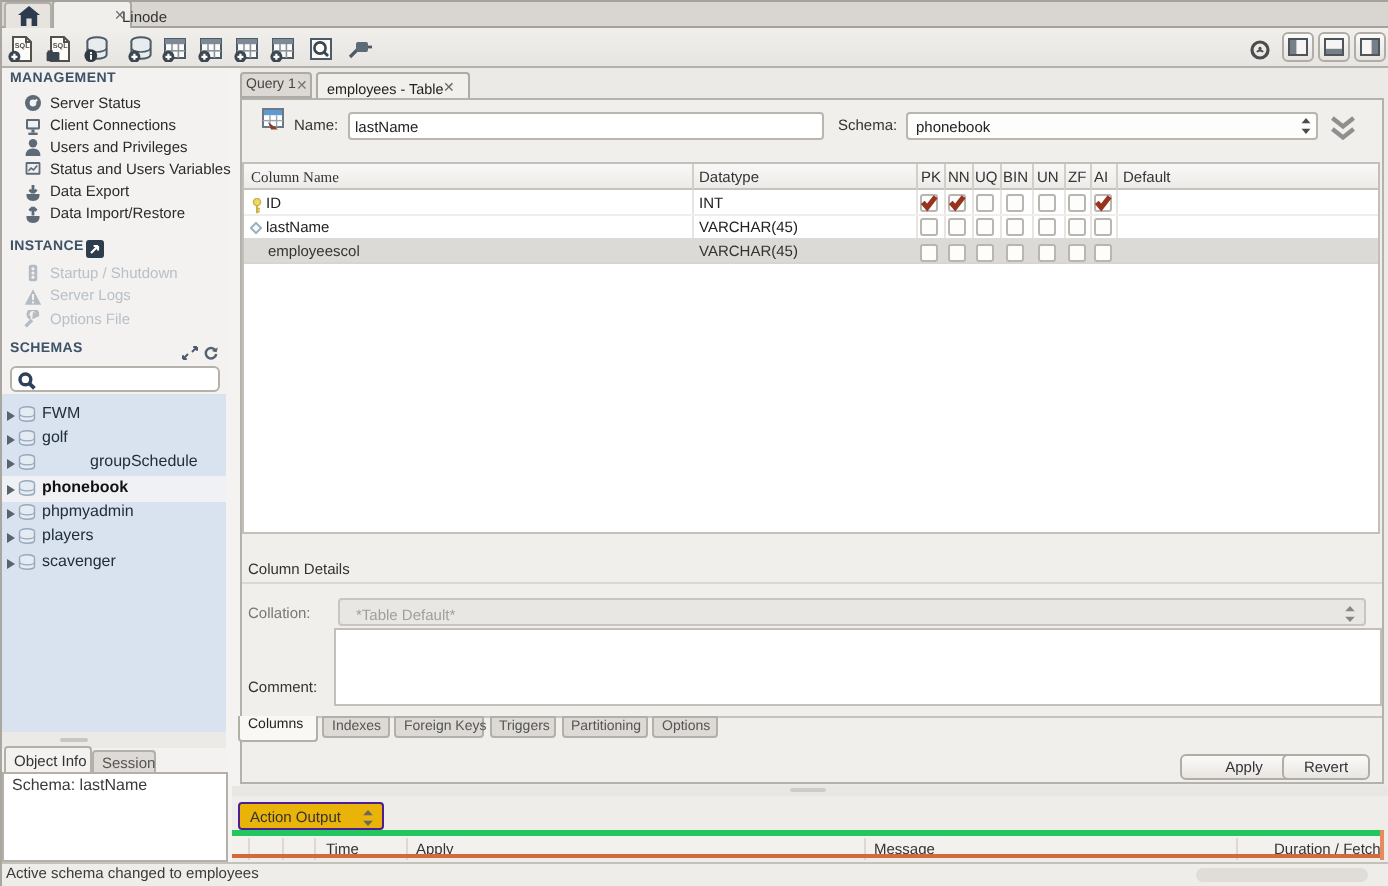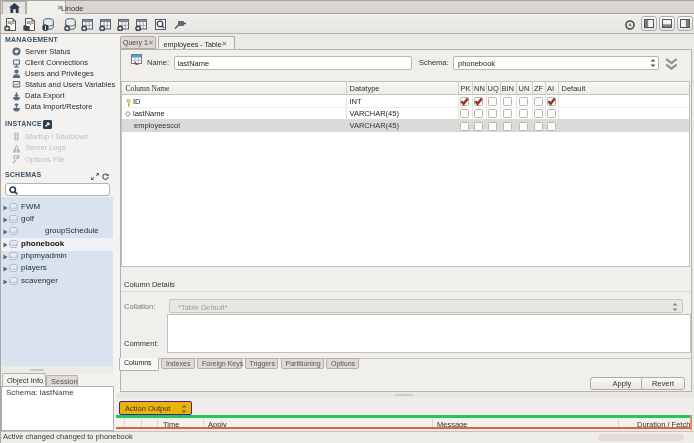--- a/index.html
+++ b/index.html
@@ -94,21 +94,21 @@
   <span class="abs" style="left:4px;top:2px;font-size:7.5px;color:#333;">Object Info</span>
 </div>
 <div class="abs" style="left:46px;top:374.5px;width:32px;height:11.5px;background:#dedbd6;border:1px solid #b3afa9;border-bottom:none;border-radius:2px 2px 0 0;">
   <span class="abs" style="left:4px;top:1px;font-size:7.5px;color:#555;">Session</span>
 </div>
 <div class="abs" style="left:1px;top:385.5px;width:113px;height:45px;background:#fff;border:1px solid #b3afa9;">
   <span class="abs" style="left:4px;top:1.5px;font-size:8px;color:#3a3a3a;">Schema: lastName</span>
 </div>
 
 <div class="abs" style="left:0;top:430.5px;width:694px;height:12.5px;background:#efedea;border-top:1px solid #c4c0ba;">
-  <span class="abs" style="left:3px;top:0.5px;font-size:7.5px;color:#3a3a3a;">Active changed changed to phonebook</span>
+  <span class="abs" style="left:3px;top:0.5px;font-size:7.5px;color:#3a3a3a;">Active schema changed to employees</span>
   <div class="abs" style="left:598px;top:2px;width:86px;height:7px;background:#e0ddd9;border-radius:4px;"></div>
 </div>
 
 <div class="abs" style="left:119.5px;top:36px;width:36.5px;height:12.5px;background:#dcd9d4;border:1px solid #aeaaa4;border-radius:2px 2px 0 0;">
   <span class="abs" style="left:2.5px;top:1.5px;font-size:7px;color:#444;">Query 1</span>
   <span class="abs" style="left:27.5px;top:1.5px;font-size:7px;color:#777;">✕</span>
 </div>
 <div class="abs" style="left:157.5px;top:35.5px;width:77.5px;height:14px;background:#f2f0ed;border:1px solid #aeaaa4;border-bottom:none;border-radius:2px 2px 0 0;">
   <span class="abs" style="left:5px;top:3px;font-size:7.2px;color:#222;">employees - Table</span>
   <span class="abs" style="left:63px;top:3px;font-size:7px;color:#666;">✕</span>

